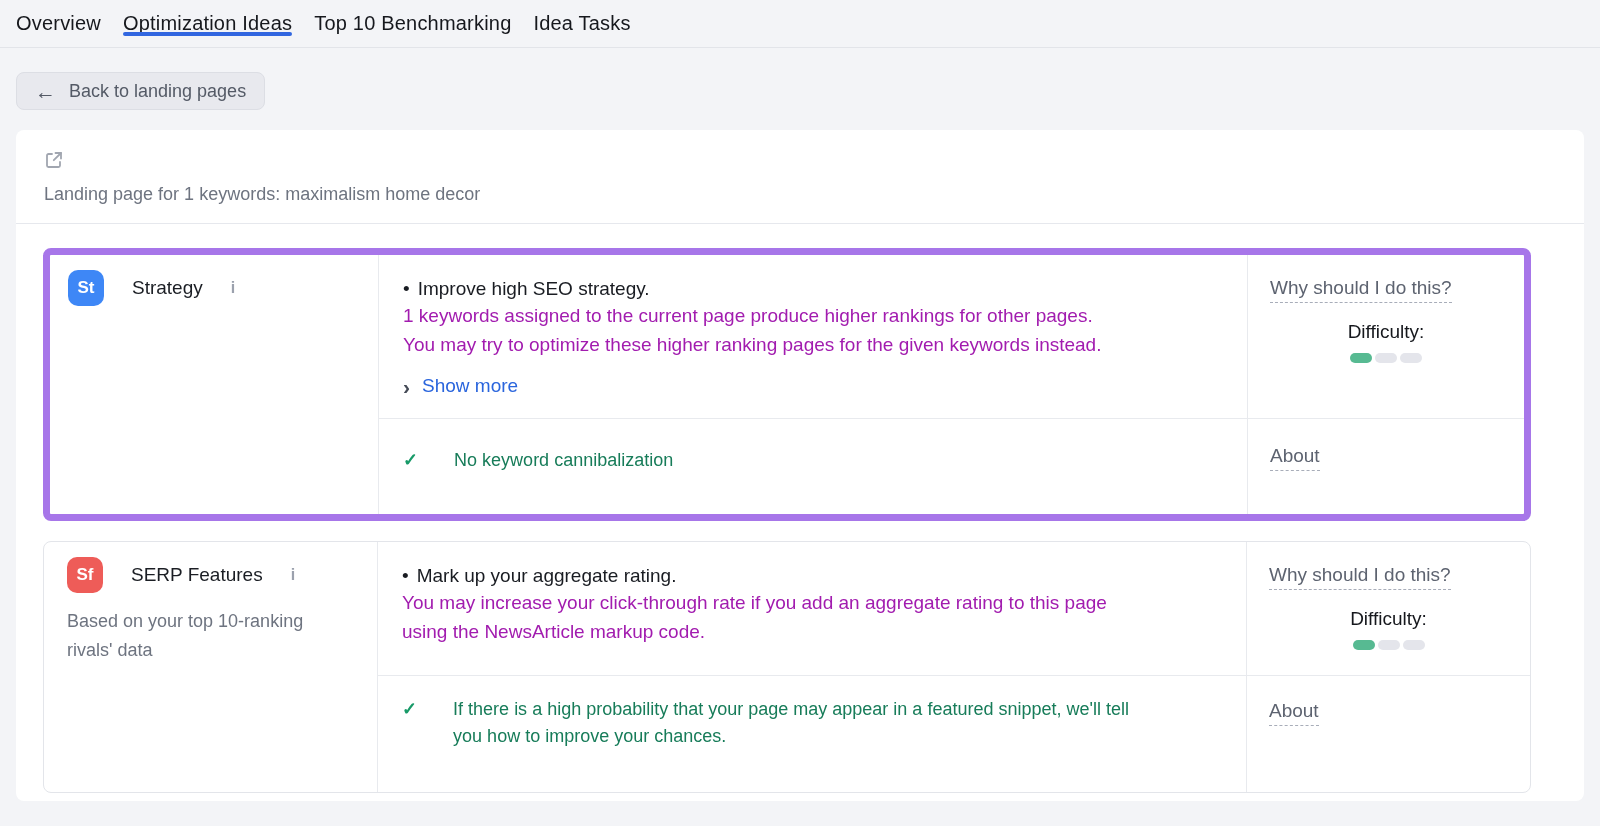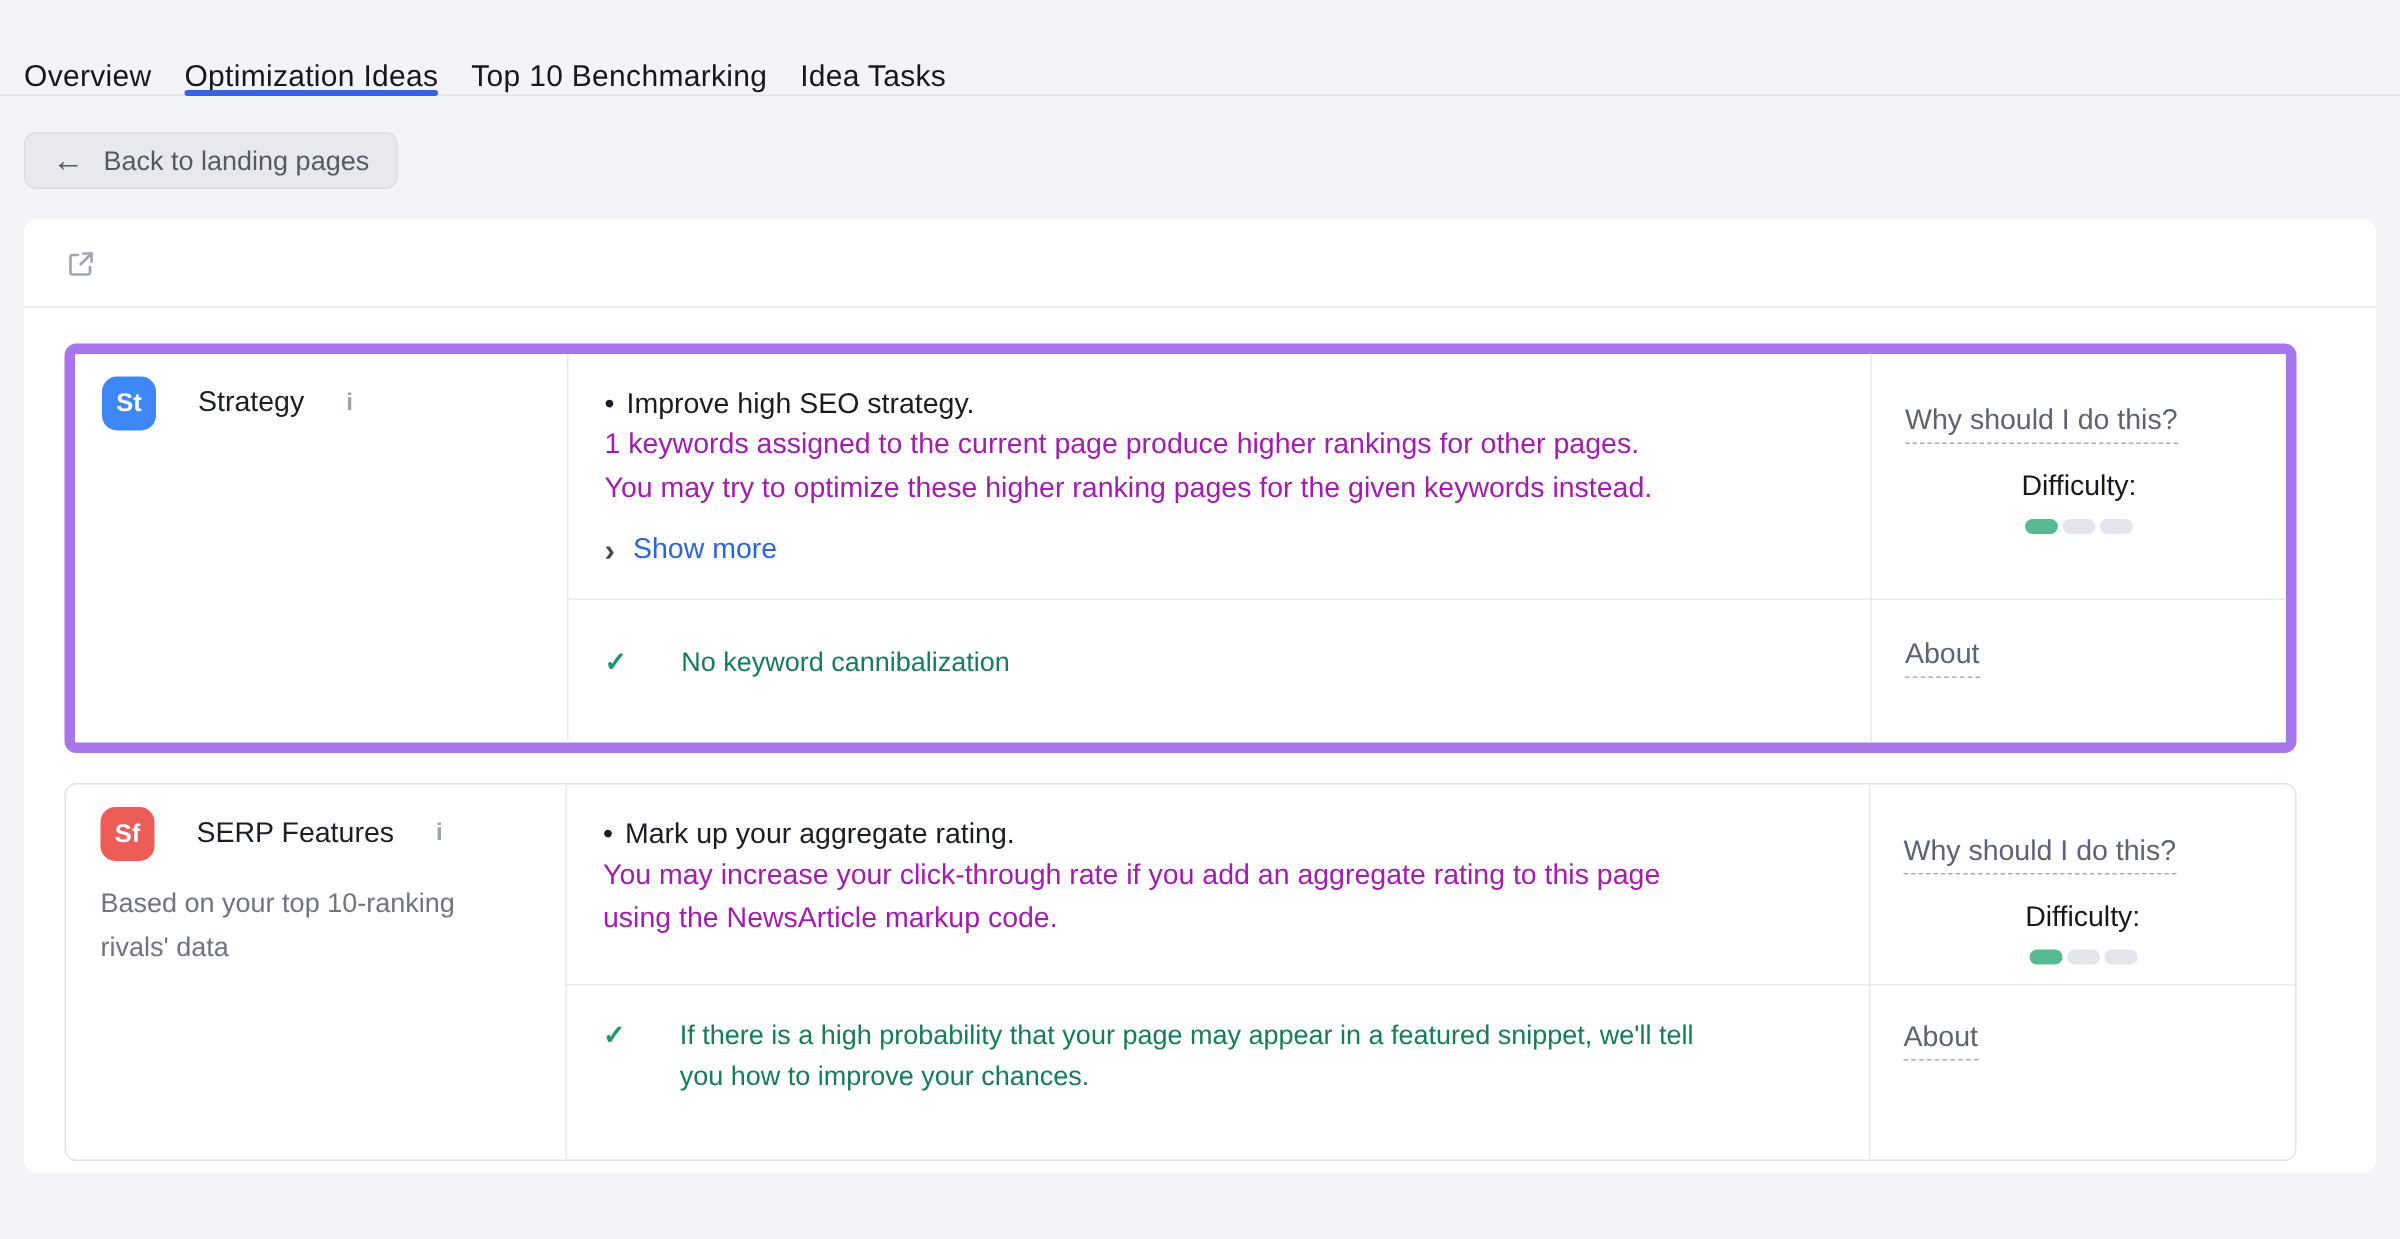--- a/index.html
+++ b/index.html
@@ -7,22 +7,22 @@
   body {
     width:1600px; height:826px;
     background:#f3f4f7;
     font-family:"Liberation Sans", sans-serif;
     color:#191c22;
     overflow:hidden;
   }
 
   
   .tabs {
-    display:flex; gap:22px; align-items:flex-end;
-    height:64px; padding-left:16px;
+    display:flex; gap:22px; align-items:center;
+    height:48px; padding-left:16px;
     border-bottom:1px solid #e2e4e9;
   }
   .tab {
     position:relative; display:flex; align-items:center;
     font-size:20px; letter-spacing:.2px; color:#16181d;
     cursor:pointer; white-space:nowrap;
   }
   .tab.active::after {
     content:""; position:absolute; left:0; right:0; bottom:-1px;
     height:4px; border-radius:2px;
@@ -67,21 +67,21 @@
   .cell-mid   { grid-column:2; border-left:1px solid #e8eaee; border-right:1px solid #e8eaee; }
   .cell-right { grid-column:3; }
   .row1 { grid-row:1; }
   .row2 { grid-row:2; border-top:1px solid #e8eaee; }
   .card-strategy .row1 { min-height:163px; }
   .card-strategy .row2 { min-height:96px; }
   .card-serp .row1 { min-height:133px; }
   .card-serp .row2 { min-height:117px; }
 
   .cell-mid.row1 { padding:22px 24px 16px; }
-  .cell-right.row1 { padding:34px 22px 0; }
+  .cell-right.row1 { padding:22px 22px 0; }
   .card-strategy .cell-mid.row2 { padding:28px 24px 0; }
   .card-strategy .cell-right.row2 { padding:26px 22px 0; }
   .card-serp .cell-mid.row2 { padding:20px 24px 0; }
   .card-serp .cell-right.row2 { padding:24px 22px 0; }
 
   .badge-row { display:flex; align-items:center; gap:28px; }
   .badge {
     width:36px; height:36px; border-radius:10px; flex:0 0 36px;
     display:flex; align-items:center; justify-content:center;
     color:#fff; font-size:17px; font-weight:700;
@@ -137,20 +137,21 @@
   <div class="page-header">
     <div class="url-row">
       <span class="ext-icon">
         <svg width="20" height="20" viewBox="0 0 20 20" fill="none" stroke="#a1a6b0" stroke-width="1.8" stroke-linecap="round" stroke-linejoin="round">
           <path d="M8 4 H4.5 A1.5 1.5 0 0 0 3 5.5 v10 A1.5 1.5 0 0 0 4.5 17 h10 A1.5 1.5 0 0 0 16 15.5 V12"></path>
           <path d="M11.5 3 H17 v5.5"></path>
           <path d="M17 3 L9.8 10.2"></path>
         </svg>
       </span>
     </div>
+    <div class="page-subtitle">Landing page for 1 keywords: maximalism home decor</div>
   </div>
 
   <div class="cards">
 
     <div class="card card-strategy">
       <div class="cell-left">
         <div class="badge-row">
           <span class="badge" style="background-color: rgb(62, 135, 246);">St</span>
           <span class="card-title">Strategy</span>
           <span class="info-icon">i</span>

